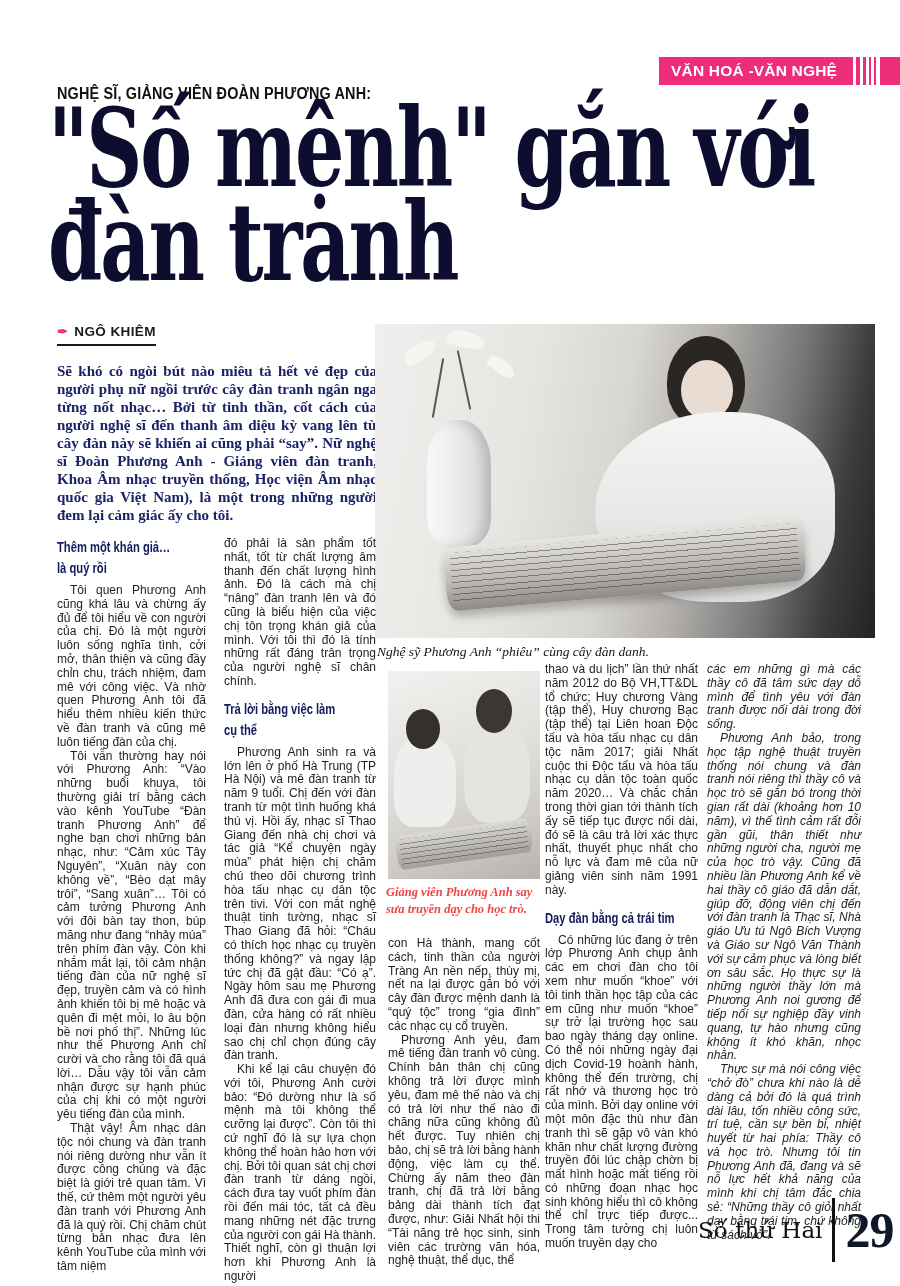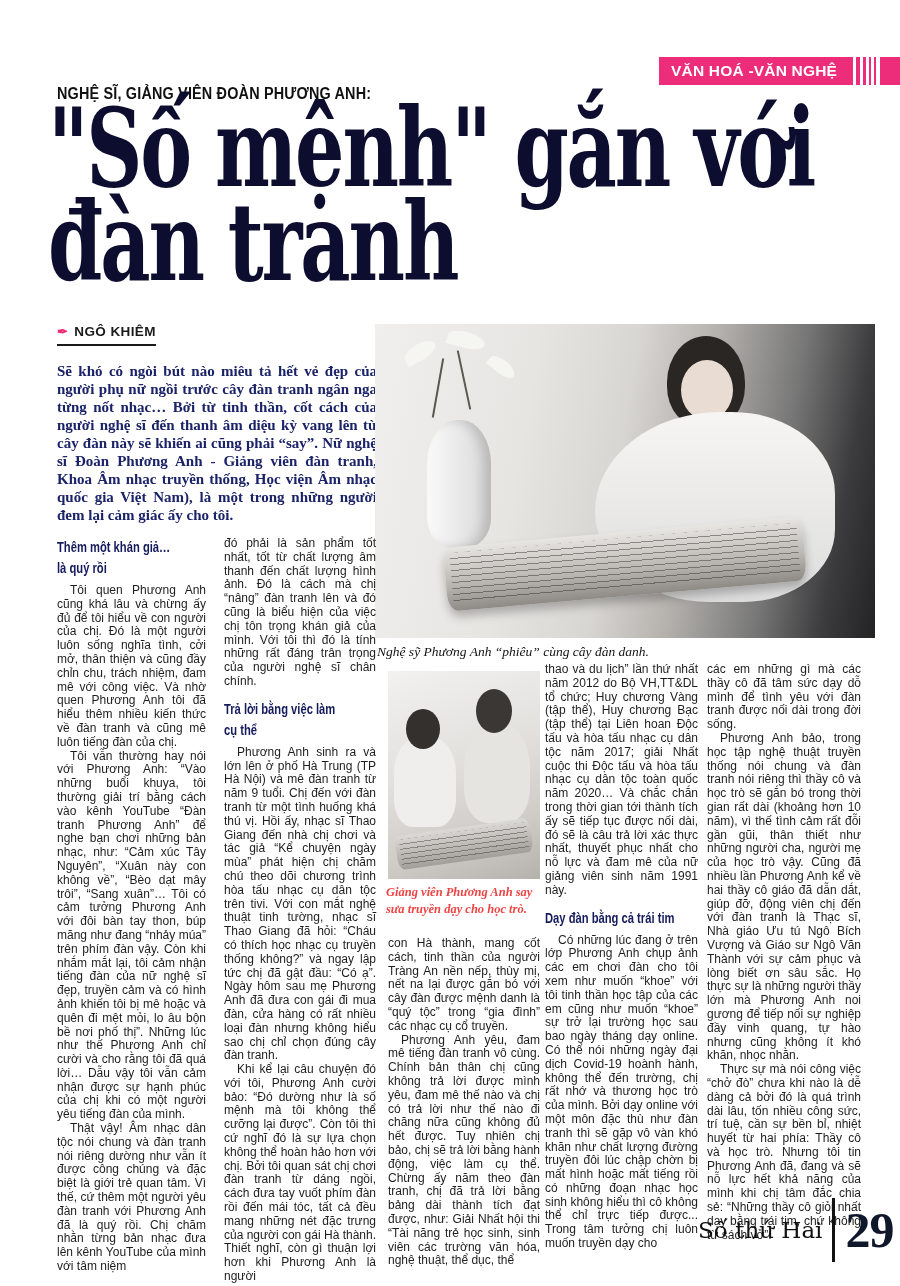--- a/index.html
+++ b/index.html
@@ -45,21 +45,21 @@
   .col { position:absolute; font-size:12px; line-height:13.8px; text-align:justify; color:#1d1d1d; }
   .col p { margin:0; text-indent:13px; }
   .col .cont p:first-child { text-indent:0; }
   .section-heading { margin:0 0 5px 0; font-size:14px; line-height:21px; color:#141a5c; font-weight:bold; }
   .section-heading .hl { transform:scaleX(.8); transform-origin:0 50%; white-space:nowrap; }
   .mt { margin-top:10px; }
   #col1 { left:57px;  top:537px; width:149px; }
   #col2 { left:224px; top:537px; width:152px; }
   #col3 { left:388px; top:937px; width:152px; }
   #col4 { left:545px; top:663px; width:153px; }
-  #col5 { left:707px; top:663px; width:154px; }
+  #col5 { left:707px; top:663px; width:154px;font-style:italic; }
   
   .photo { position:absolute; overflow:hidden; background:#ddd; }
   #photo1 { left:375px; top:324px; width:500px; height:314px; }
   .p1-base { position:absolute; inset:0;
     background:linear-gradient(100deg,#f0efed 0%,#e7e5e2 30%,#d8d6d2 48%,#b5b2ae 62%,#777 78%,#3c3c3e 90%,#232325 100%); }
   .p1-vase { position:absolute; left:52px; top:96px; width:64px; height:128px;
     background:linear-gradient(90deg,#fafafa,#d8d8d8); border-radius:30px 30px 26px 26px / 44px 44px 30px 30px;
     box-shadow:inset -8px 0 12px rgba(0,0,0,.15); }
   .p1-flower { position:absolute; background:#f5f5f2; border-radius:50% 50% 50% 0; }
   .f1 { left:28px; top:20px; width:34px; height:16px; transform:rotate(-30deg); }
@@ -154,21 +154,21 @@
   <div class="caption2">Giảng viên Phương Anh say sưa truyền dạy cho học trò.</div>
 
   <div class="col" id="col1">
     <h3 class="section-heading">
       <div class="hl">Thêm một khán giả…</div>
       <div class="hl">là quý rồi</div>
     </h3>
     <div>
         <p>Tôi quen Phương Anh cũng khá lâu và chừng ấy đủ để tôi hiểu về con người của chị. Đó là một người luôn sống nghĩa tình, cởi mở, thân thiện và cũng đầy chỉn chu, trách nhiệm, đam mê với công việc. Và nhờ quen Phương Anh tôi đã hiểu thêm nhiều kiến thức về đàn tranh và cũng mê luôn tiếng đàn của chị.</p>
         <p>Tôi vẫn thường hay nói với Phương Anh: “Vào những buổi khuya, tôi thường giải trí bằng cách vào kênh YouTube “Đàn tranh Phương Anh” để nghe bạn chơi những bản nhạc, như: “Cảm xúc Tây Nguyên”, “Xuân này con không về”, “Bèo dạt mây trôi”, “Sang xuân”… Tôi có cảm tưởng Phương Anh với đôi bàn tay thon, búp măng như đang “nhảy múa” trên phím đàn vậy. Còn khi nhắm mắt lại, tôi cảm nhận tiếng đàn của nữ nghệ sĩ đẹp, truyền cảm và có hình ảnh khiến tôi bị mê hoặc và quên đi mệt mỏi, lo âu bộn bề nơi phố thị”. Những lúc như thế Phương Anh chỉ cười và cho rằng tôi đã quá lời… Dẫu vậy tôi vẫn cảm nhận được sự hạnh phúc của chị khi có một người yêu tiếng đàn của mình.</p>
-        <p>Thật vậy! Âm nhạc dân tộc nói chung và đàn tranh nói riêng dường như vẫn ít được công chúng và đặc biệt là giới trẻ quan tâm. Vì thế, cứ thêm một người yêu đàn tranh với Phương Anh đã là quý rồi. Chị chăm nhằn từng bản nhạc đưa lên kênh YouTube của mình với tâm niệm</p>
+        <p>Thật vậy! Âm nhạc dân tộc nói chung và đàn tranh nói riêng dường như vẫn ít được công chúng và đặc biệt là giới trẻ quan tâm. Vì thế, cứ thêm một người yêu đàn tranh với Phương Anh đã là quý rồi. Chị chăm chút từng bản nhạc đưa lên kênh YouTube của mình với tâm niệm</p>
       </div>
   </div>
 
   <div class="col" id="col2">
     <div class="cont">
         <p>đó phải là sản phẩm tốt nhất, tốt từ chất lượng âm thanh đến chất lượng hình ảnh. Đó là cách mà chị “nâng” đàn tranh lên và đó cũng là biểu hiện của việc chị tôn trọng khán giả của mình. Với tôi thì đó là tính những rất đáng trân trọng của người nghệ sĩ chân chính.</p>
       </div>
     <h3 class="section-heading mt">
       <div class="hl">Trả lời bằng việc làm</div>
       <div class="hl">cụ thể</div>

